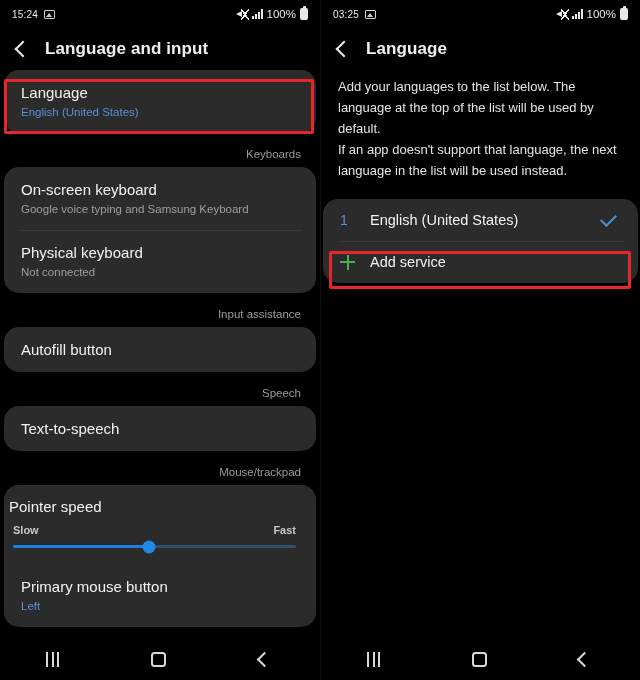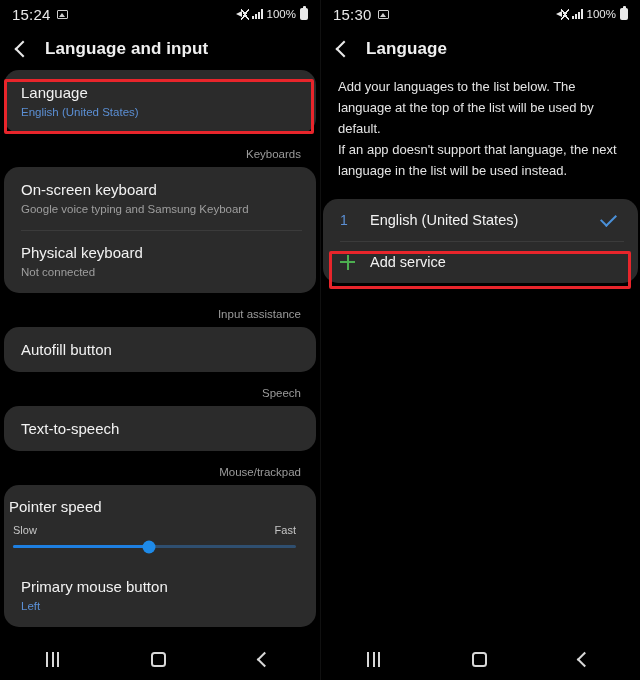--- a/index.html
+++ b/index.html
@@ -21,21 +21,21 @@
   
   .statusbar {
     height: 28px;
     display: flex; align-items: center;
     padding: 0 12px;
     font-size: 11.5px;
     color: #e8e8e8;
   }
   .sb-left { display: flex; align-items: center; gap: 6px; }
   .sb-right { margin-left: auto; display: flex; align-items: center; gap: 4px; }
-  .sb-time { letter-spacing: .2px; font-size: 15px; }
+  .sb-time { letter-spacing: .2px; font-size: 10px; }
   .ico-photo {
     width: 11px; height: 9px;
     border: 1.2px solid #cfcfcf; border-radius: 1px;
     position: relative; display:inline-block;
   }
   .ico-photo::after{
     content:""; position:absolute; left:1px; bottom:0.5px;
     width:0;height:0;border-left:3px solid transparent;border-right:3px solid transparent;
     border-bottom:4px solid #cfcfcf;
   }
@@ -109,20 +109,21 @@
     padding: 11px 17px 7px 17px;
     text-align: right;
   }
 
   
   .slider-row { padding: 12px 16px 14px 5px; position: relative; }
   .slider-labels {
     display: flex; justify-content: space-between;
     font-size: 11px; color: #c6c6c6;
     margin: 8px 4px 0 4px;
+    font-weight: bold;
   }
   .slider-track {
     margin: 9px 4px 2px 4px;
     height: 3px; background: #2f4f70; border-radius: 2px;
     position: relative;
   }
   .slider-fill {
     position: absolute; left: 0; top: 0; bottom: 0;
     background: #1e7fe0; border-radius: 2px;
   }
@@ -283,21 +284,21 @@
         </span>
       <span class="nav-home"></span>
       <span class="nav-back"></span>
     </div>
   </div>
 
   <div class="phone right">
 
     <div class="statusbar">
       <div class="sb-left">
-        <span class="sb-time">15:30</span>
+        <span class="sb-time">03:25</span>
         <span class="ico-photo"></span>
       </div>
       <div class="sb-right">
         <span class="ico-mute"></span>
         <span class="ico-signal">
             <i></i>
             <i></i>
             <i></i>
             <i></i>
           </span>

